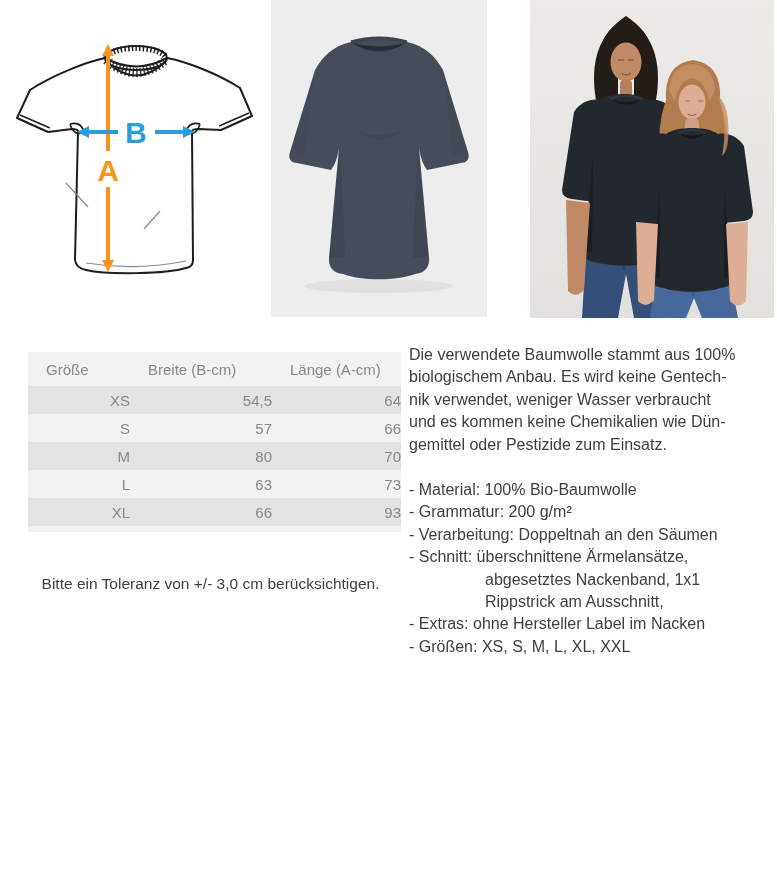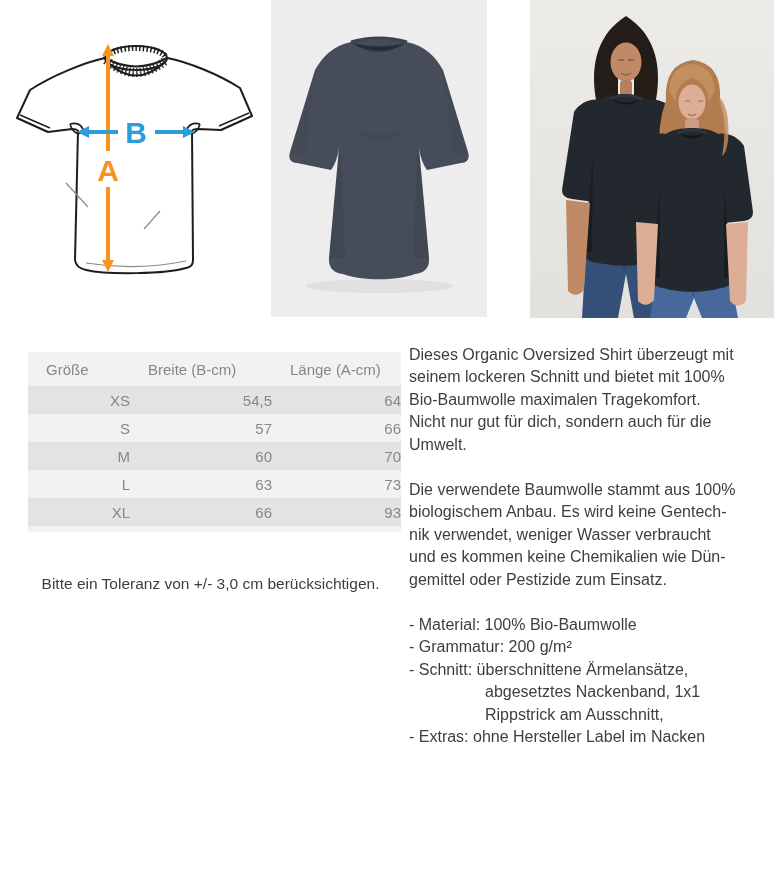--- a/index.html
+++ b/index.html
@@ -203,53 +203,50 @@
           <td>54,5</td>
           <td>64</td>
         </tr>
         <tr class="base">
           <td>S</td>
           <td>57</td>
           <td>66</td>
         </tr>
         <tr class="alt">
           <td>M</td>
-          <td>60</td>
+          <td>80</td>
           <td>70</td>
         </tr>
         <tr class="base">
           <td>L</td>
           <td>63</td>
           <td>73</td>
         </tr>
         <tr class="alt">
           <td>XL</td>
           <td>66</td>
           <td>93</td>
         </tr>
       </tbody>
     </table>
   </div>
 
   <div class="tolerance-note">Bitte ein Toleranz von +/- 3,0 cm berücksichtigen.</div>
 
   <div class="desc">
-    <p class="para">Dieses Organic Oversized Shirt überzeugt mit
-seinem lockeren Schnitt und bietet mit 100%
-Bio-Baumwolle maximalen Tragekomfort.
-Nicht nur gut für dich, sondern auch für die
-Umwelt.</p>
     <p class="para">Die verwendete Baumwolle stammt aus 100%
 biologischem Anbau. Es wird keine Gentech-
 nik verwendet, weniger Wasser verbraucht
 und es kommen keine Chemikalien wie Dün-
 gemittel oder Pestizide zum Einsatz.</p>
     <div>
       <div class="bullet-line">- Material: 100% Bio-Baumwolle</div>
       <div class="bullet-line">- Grammatur: 200 g/m²</div>
+      <div class="bullet-line">- Verarbeitung: Doppeltnah an den Säumen</div>
       <div class="bullet-line">- Schnitt: überschnittene Ärmelansätze,</div>
       <div class="bullet-line indent">abgesetztes Nackenband, 1x1</div>
       <div class="bullet-line indent">Rippstrick am Ausschnitt,</div>
       <div class="bullet-line">- Extras: ohne Hersteller Label im Nacken</div>
+      <div class="bullet-line">- Größen: XS, S, M, L, XL, XXL</div>
     </div>
   </div>
 
 </div>
 
 </body></html>

